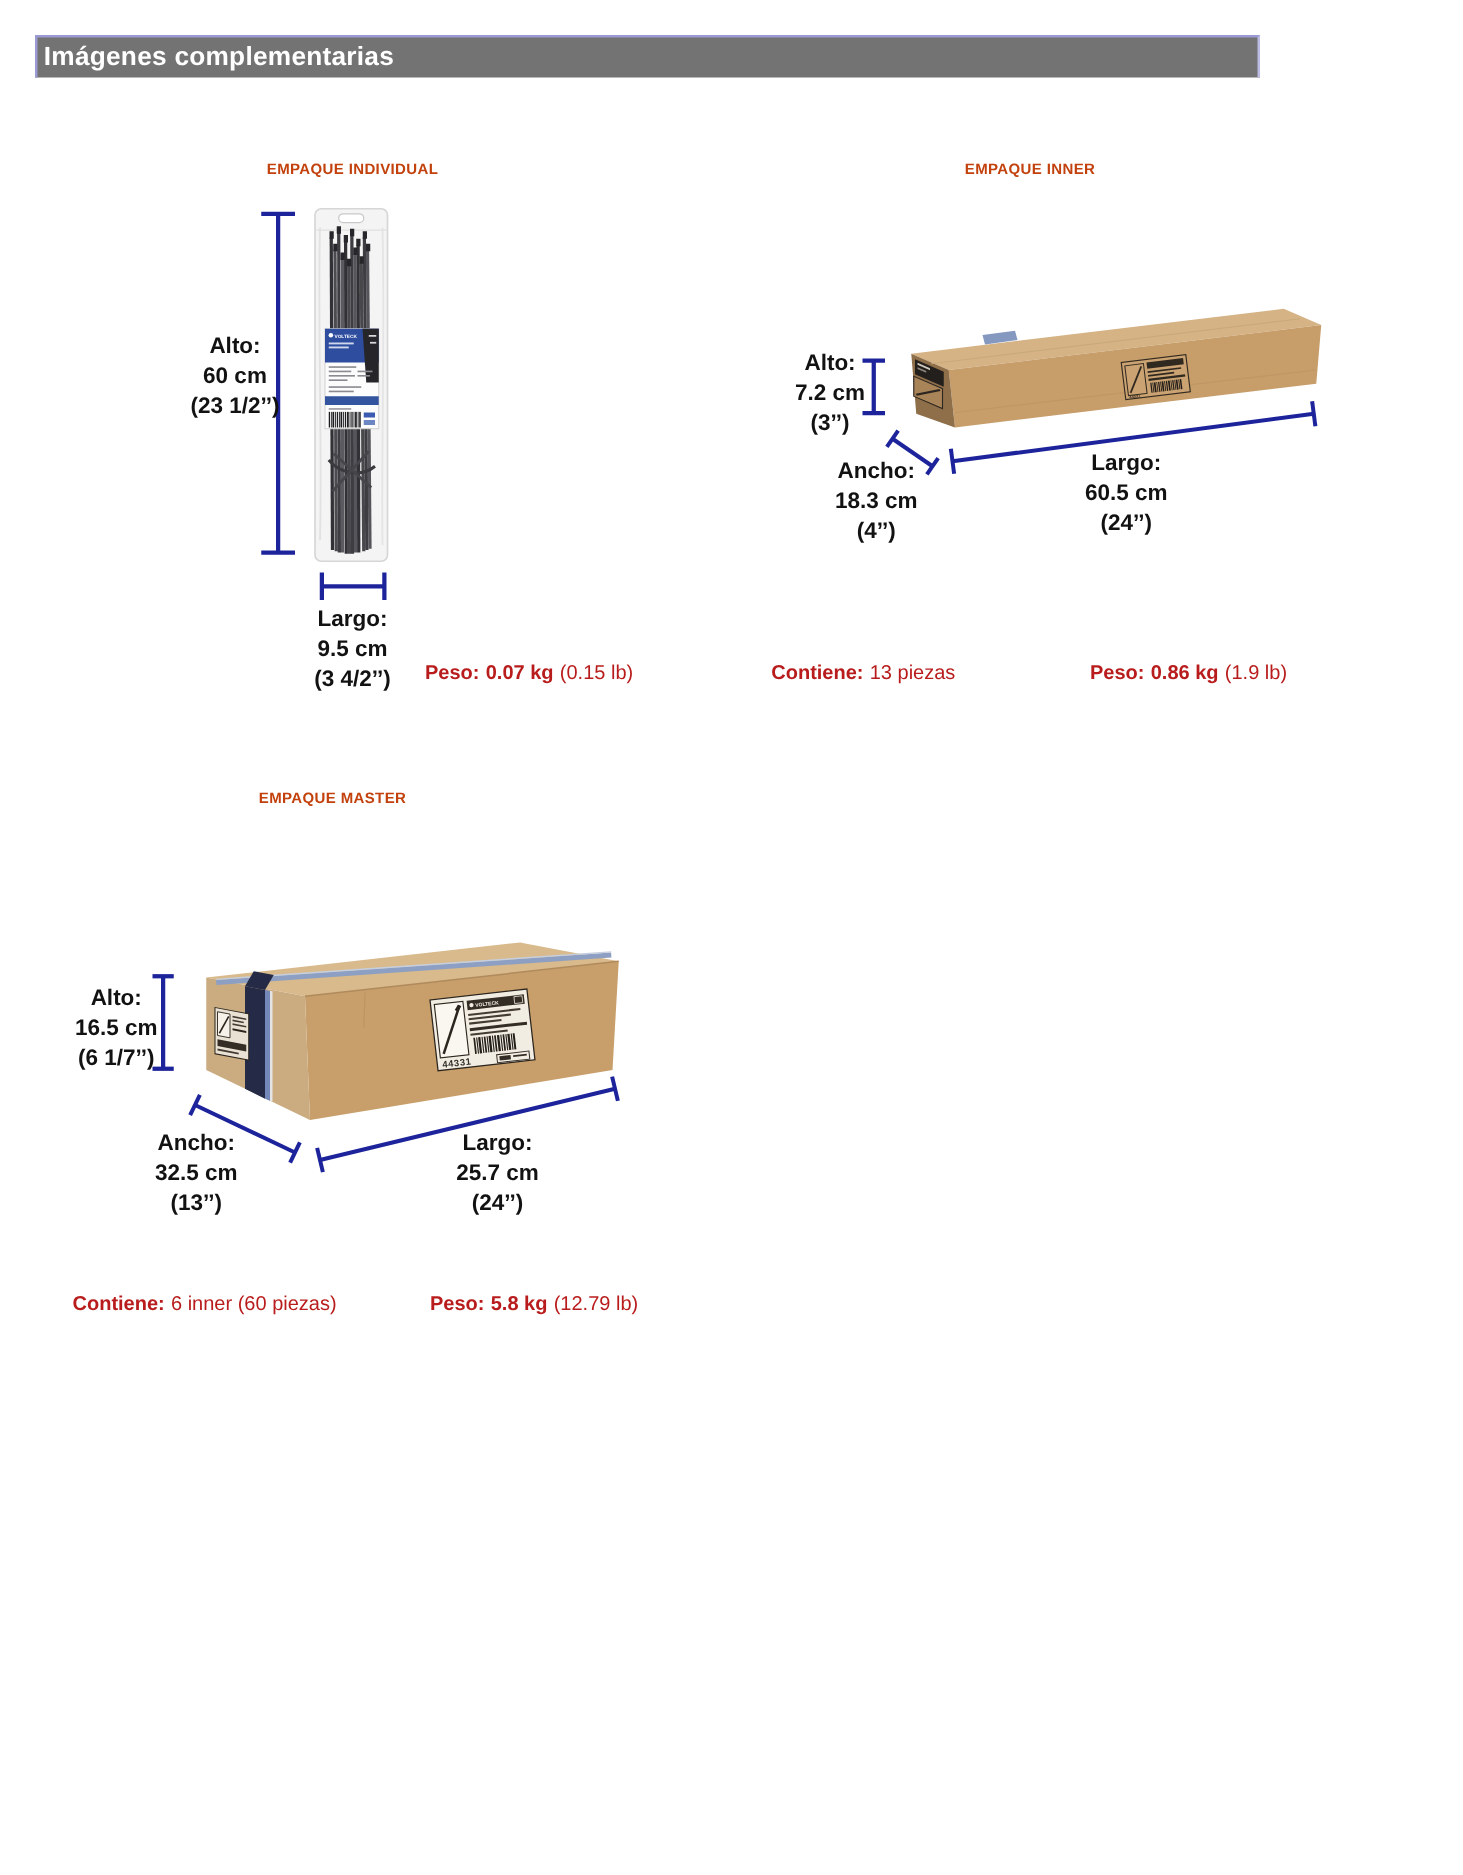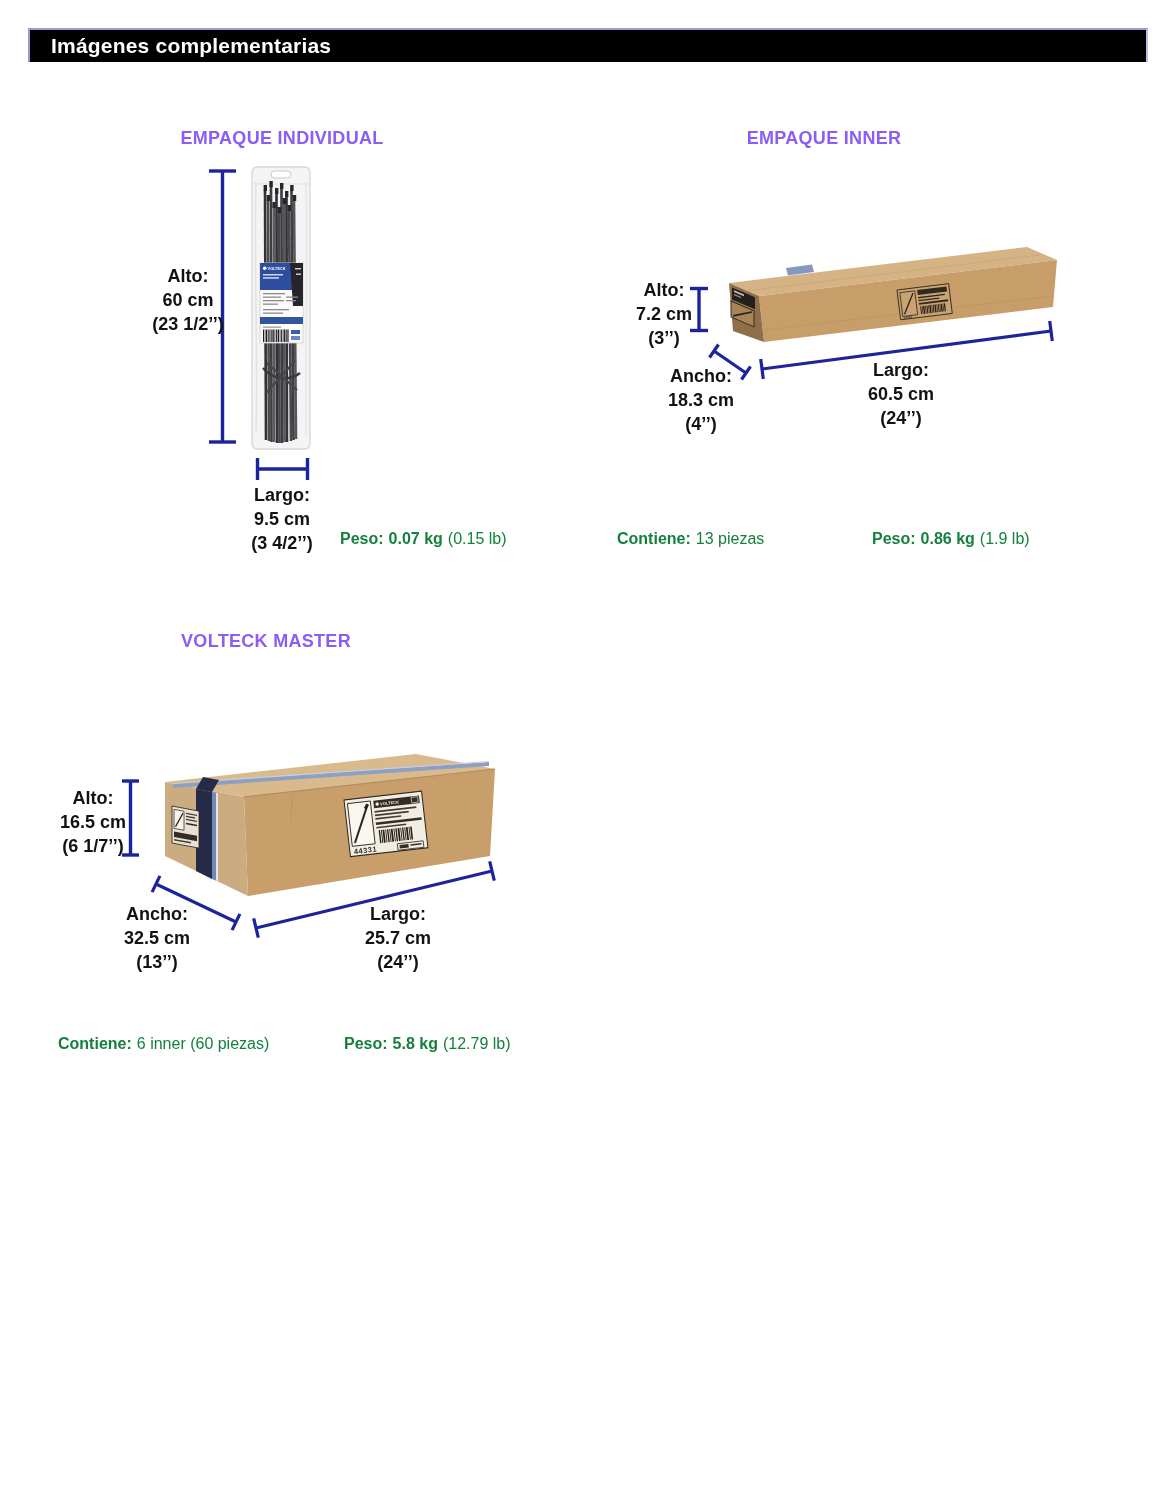--- a/index.html
+++ b/index.html
@@ -1,34 +1,34 @@
 <!DOCTYPE html>
 <html><head>
 <meta charset="utf-8">
 <style>
   html,body{margin:0;padding:0;background:#ffffff;}
   body{font-family:"Liberation Sans","DejaVu Sans",sans-serif;}
   #page{position:relative;width:1170px;height:1500px;background:#ffffff;overflow:hidden;}
   .abs{position:absolute;}
   #header-bar{
-    left:28px;top:28px;width:1120px;height:34px;box-sizing:border-box;
-    background:#000000;
+    left:28px;top:28px;width:980px;height:34px;box-sizing:border-box;
+    background:#737373;
     border-top:2px solid #9a9ad4;border-left:2px solid #9a9ad4;border-right:2px solid #bcbce4;
-    color:#ffffff;font-weight:700;font-size:21px;line-height:31px;padding-left:21px;
+    color:#ffffff;font-weight:700;font-size:21px;line-height:31px;padding-left:5px;
     letter-spacing:.2px;white-space:nowrap;
   }
   .title{
-    transform:translateX(-50%);font-weight:700;font-size:18px;letter-spacing:.3px;
-    color:#8b5cf6;white-space:nowrap;
+    transform:translateX(-50%);font-weight:700;font-size:12px;letter-spacing:.3px;
+    color:#c2410c;white-space:nowrap;
   }
   .dim{
     transform:translateX(-50%);text-align:center;font-weight:700;font-size:18px;
     line-height:24px;color:#121212;white-space:nowrap;
   }
-  .info{font-size:16px;color:#15803d;white-space:nowrap;}
+  .info{font-size:16px;color:#b91c1c;white-space:nowrap;}
   .info .b{font-weight:700;}
   .info .sp{margin-left:5px;}
   svg text{font-family:"Liberation Sans","DejaVu Sans",sans-serif;}
 </style>
 </head>
 <body>
 
 <div id="page">
 
   <div id="header-bar" class="abs">
@@ -248,21 +248,21 @@
       <g stroke="#1d249b" stroke-width="3.2">
         <line x1="253.7" y1="918.3" x2="258.3" y2="937.7"></line>
         <line x1="489.7" y1="861.3" x2="494.3" y2="880.7"></line>
         <line x1="256" y1="928" x2="492" y2="871"></line>
       </g>
     </g>
   </svg>
 
   <div class="abs title" style="left:282px;top:128px">EMPAQUE INDIVIDUAL</div>
   <div class="abs title" style="left:824px;top:128px">EMPAQUE INNER</div>
-  <div class="abs title" style="left:266px;top:631px">VOLTECK MASTER</div>
+  <div class="abs title" style="left:266px;top:631px">EMPAQUE MASTER</div>
 
   <div class="abs dim" style="left:188px;top:264px">
     <div>Alto:</div>
     <div>60 cm</div>
     <div>(23 1/2’’)</div>
   </div>
   <div class="abs dim" style="left:282px;top:483px">
     <div>Largo:</div>
     <div>9.5 cm</div>
     <div>(3 4/2’’)</div>

